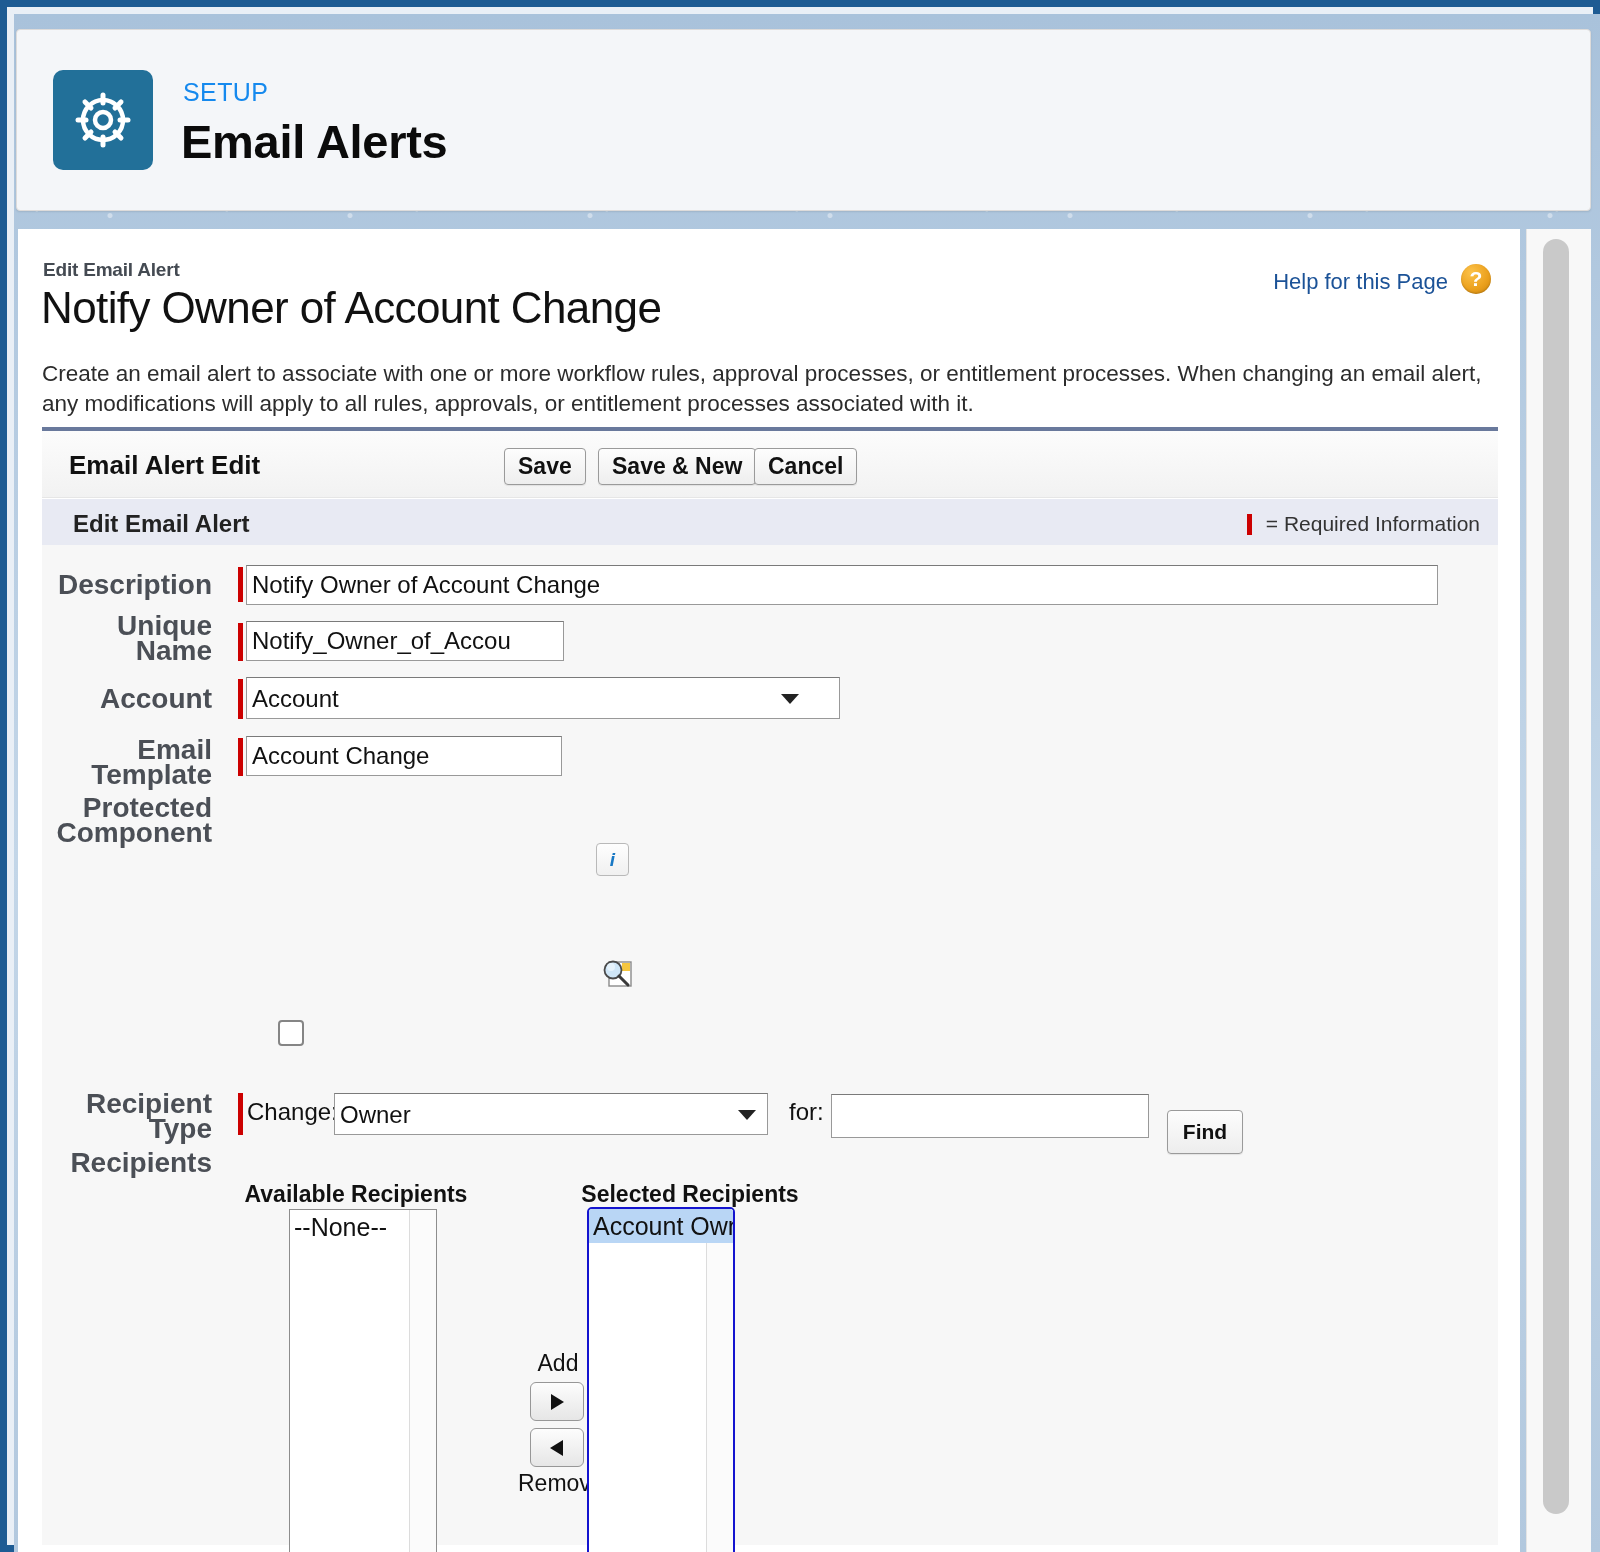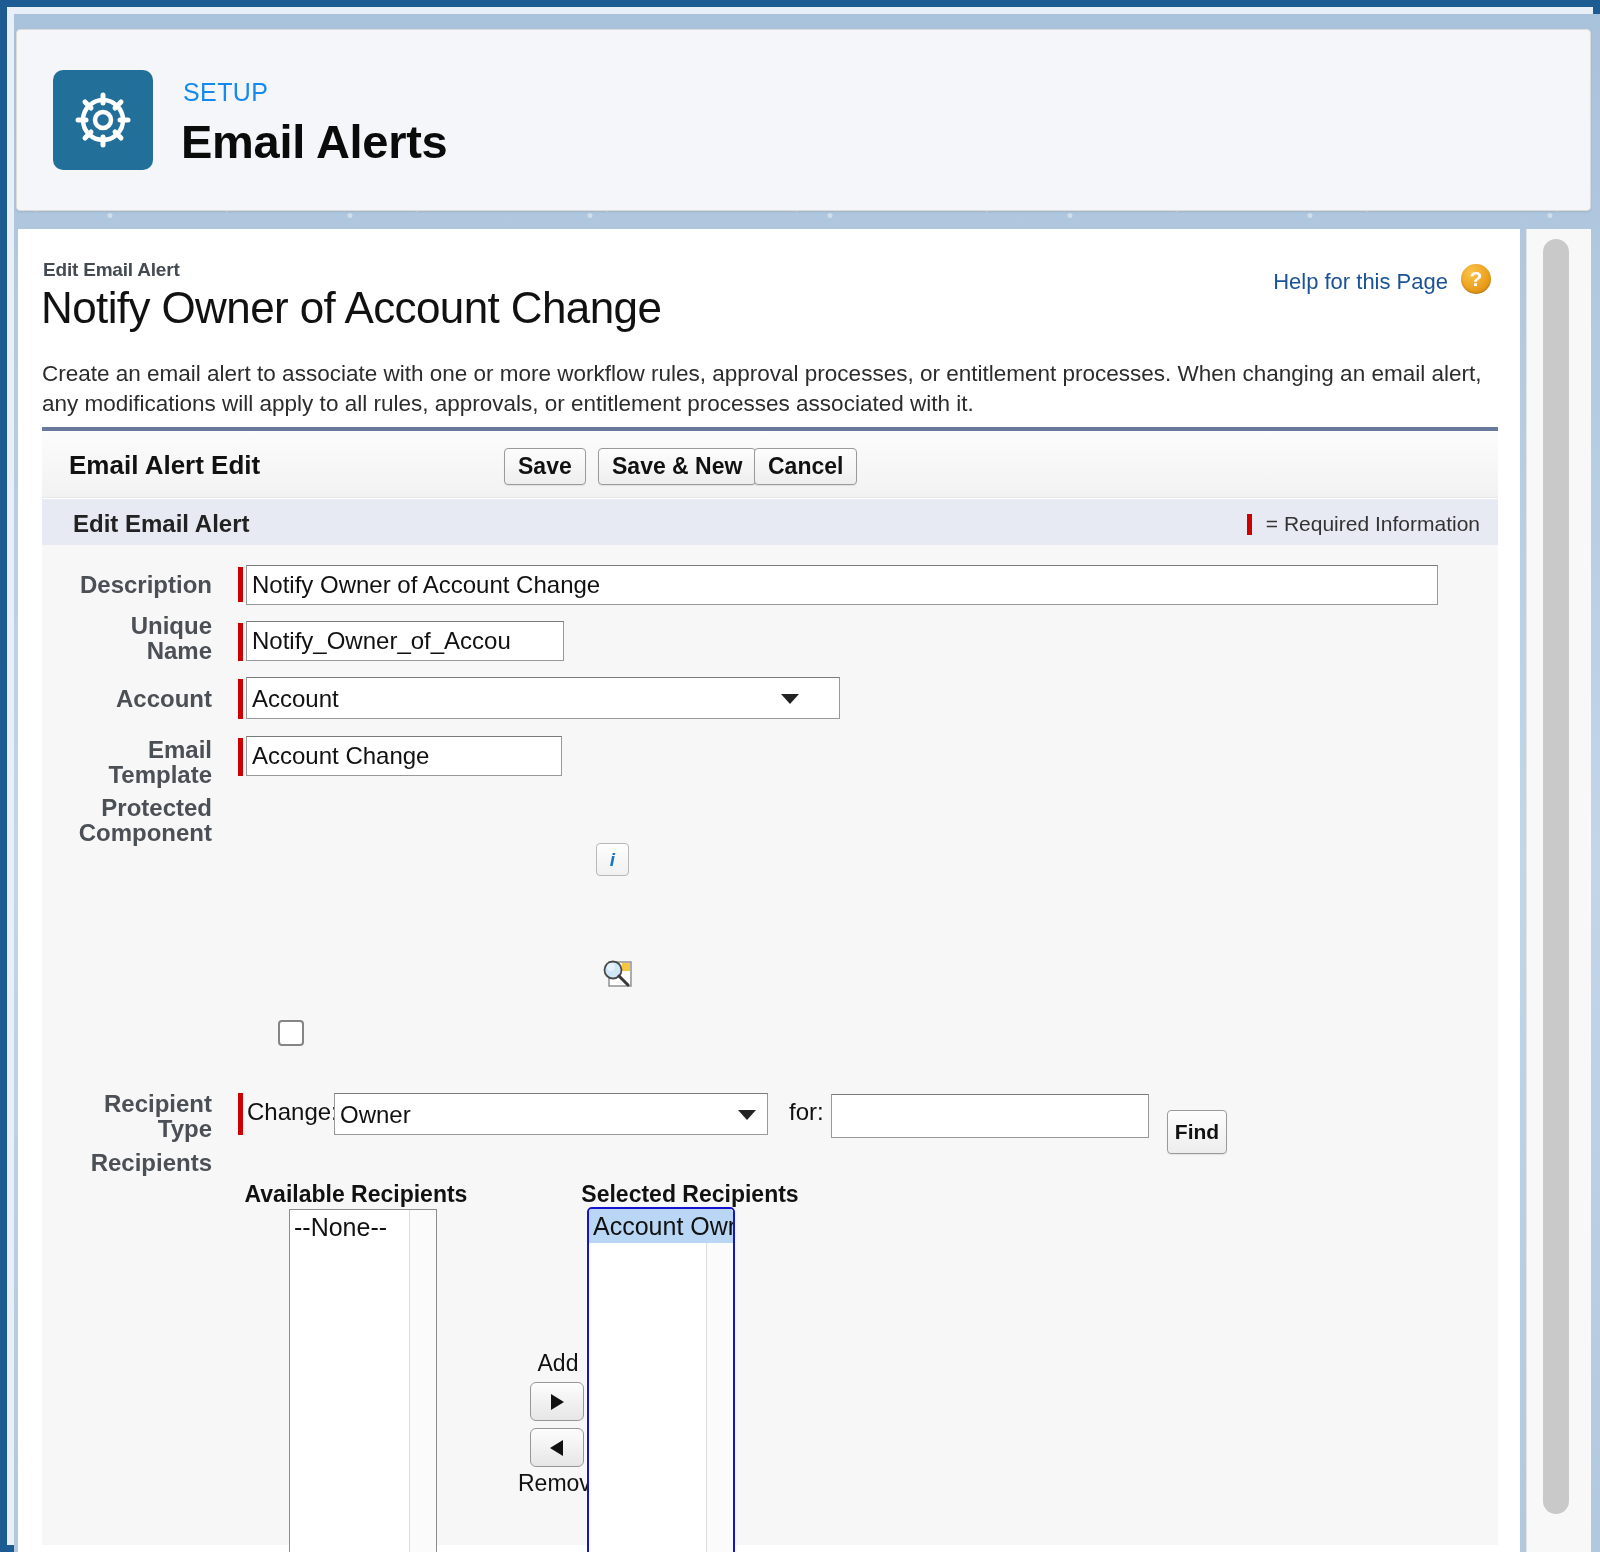--- a/index.html
+++ b/index.html
@@ -221,21 +221,21 @@
   #form-body {
     position: absolute;
     left: 24px; top: 316px;
     width: 1456px; height: 1000px;
     background: #f7f7f7;
   }
 
   .flabel {
     position: absolute;
     text-align: right;
-    font-size: 24px;
+    font-size: 28px;
     font-weight: bold;
     color: #4b4f56;
     line-height: 25px;
     width: 170px;
   }
   .reqbar {
     position: absolute;
     width: 5px;
     background: #c00;
   }
@@ -316,21 +316,21 @@
     background: #fff;
     border: 2px solid #858585;
     border-radius: 4px;
     cursor: pointer;
   }
 
   
   #find-btn {
     position: absolute;
     left: 1125px; top: 565px;
-    width: 60px; height: 44px;
+    width: 76px; height: 44px;
     box-sizing: border-box;
     background: linear-gradient(180deg,#fdfdfd,#ededed);
     border: 1px solid #9a9a9a;
     border-radius: 4px;
     font-family: "Liberation Sans", sans-serif;
     font-size: 21px;
     font-weight: bold;
     color: #111;
     cursor: pointer;
     box-shadow: 0 1px 1px rgba(0,0,0,.08);

